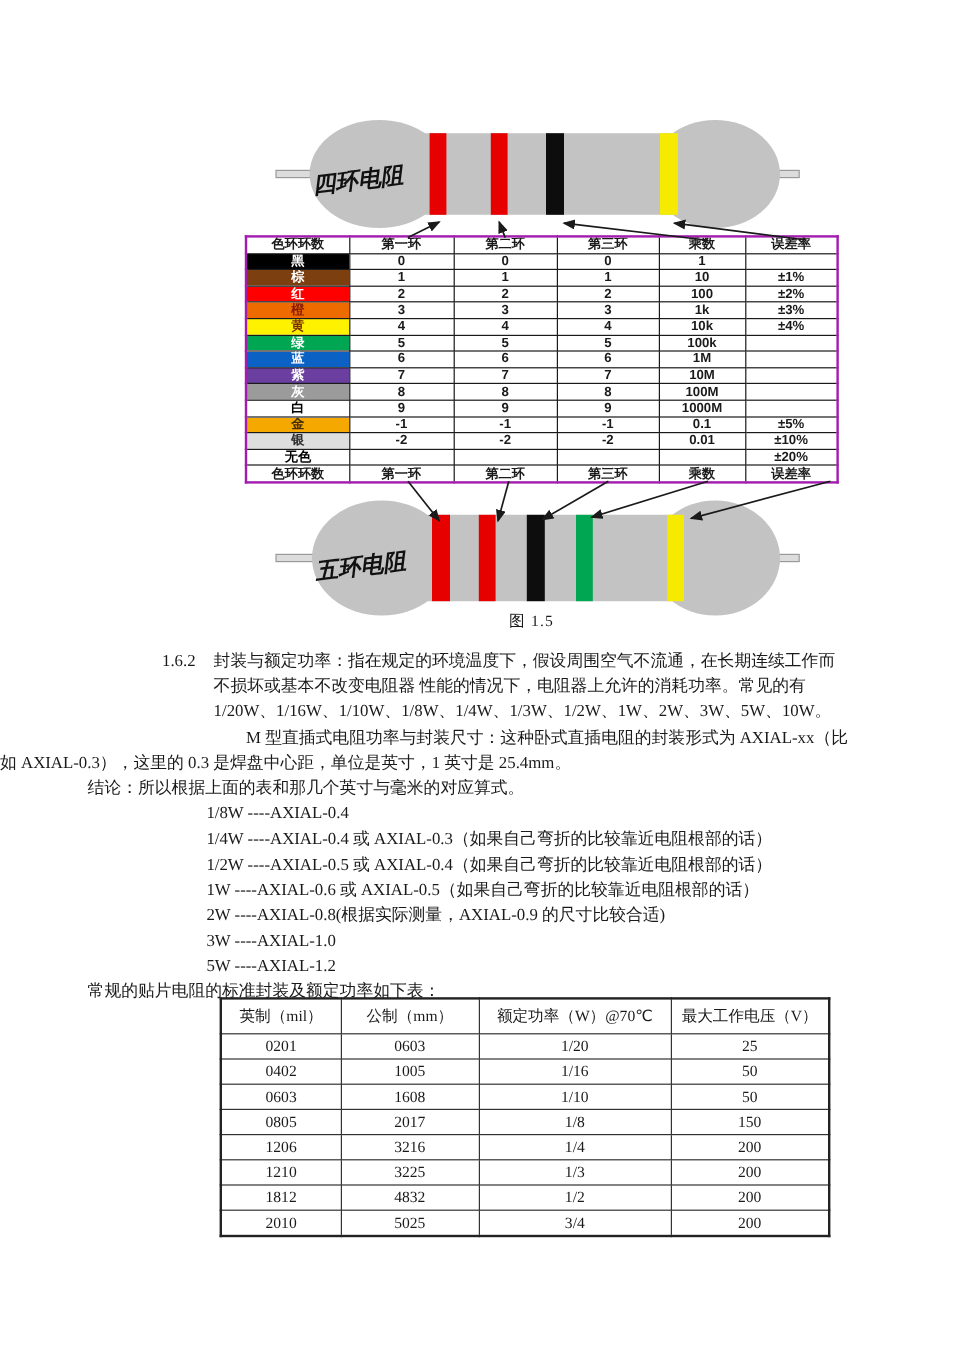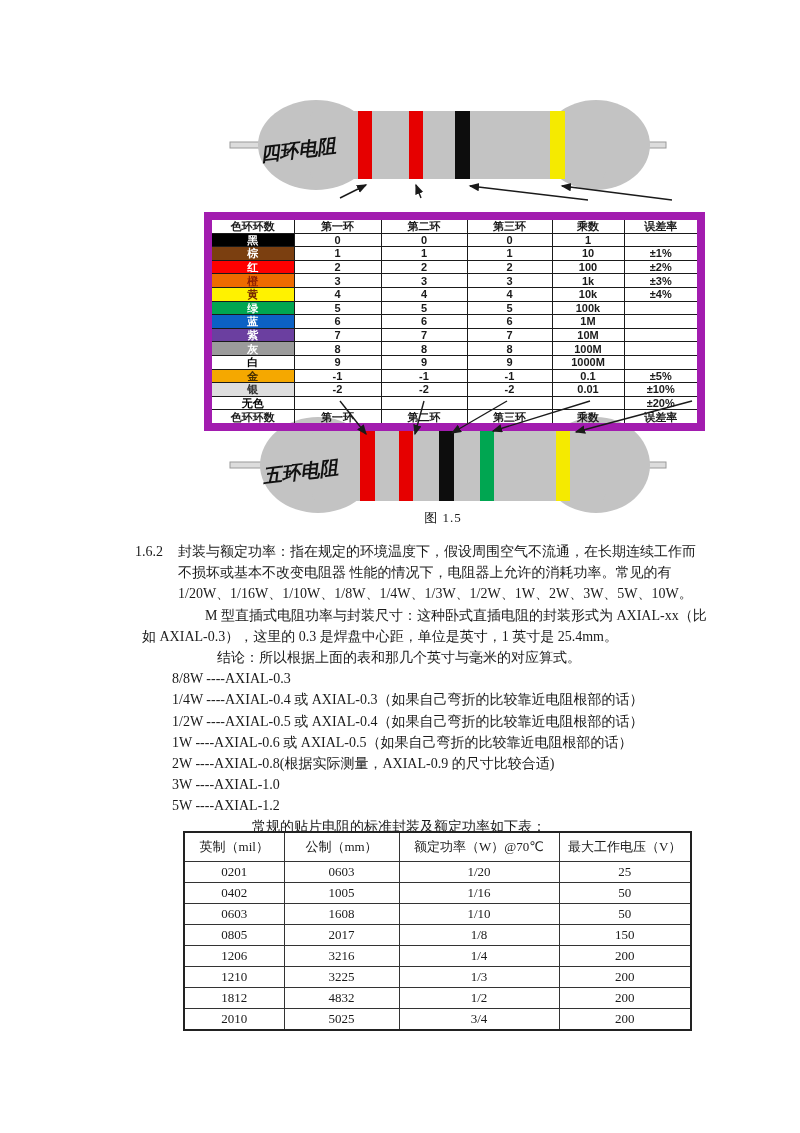--- a/index.html
+++ b/index.html
@@ -8,42 +8,42 @@
   svg{display:block;}
   .res-svg{position:absolute;}
   .arrow-layer{position:absolute;left:0;top:95px;z-index:6;pointer-events:none;}
 
   
   table.colortab{position:absolute;left:204px;top:196px;width:493px;border-collapse:collapse;
         table-layout:fixed;z-index:4;
         font-family:"Liberation Sans","DejaVu Sans",sans-serif;font-weight:bold;font-size:11px;}
   table.colortab td,table.colortab th{border:1px solid #1a1a1a;height:12.6px;line-height:12px;
         padding:0;text-align:center;vertical-align:middle;overflow:hidden;white-space:nowrap;}
-  table.colortab{border:8px solid #a21caf;margin-top:16px;}
+  table.colortab{border:2px solid #a21caf;}
 
   
   table.smdtab{position:absolute;left:183px;top:831px;width:507px;border-collapse:collapse;
         table-layout:fixed;font-size:13px;z-index:4;
         font-family:"Liberation Serif","DejaVu Sans",serif;padding-left:12px;}
   table.smdtab td,table.smdtab th{border:1px solid #333;padding:0;text-align:center;
         vertical-align:middle;font-weight:normal;white-space:nowrap;}
   table.smdtab th{height:28px;}
   table.smdtab td{height:20px;}
   table.smdtab{border:2px solid #222;}
 
   .caption{position:absolute;top:509px;left:393px;width:100px;text-align:center;
         font-size:13px;letter-spacing:1px;}
 
   .textblock{position:absolute;top:541px;left:0;width:725px;font-size:14px;}
   .textblock .line{position:relative;height:21.2px;line-height:21.2px;white-space:nowrap;}
   .secnum{position:absolute;left:135px;top:0;}
   .la{margin-left:178px;}
   .lb{margin-left:205px;}
-  .lc{margin-left:142px;}
-  .ld{margin-left:73px;text-align:center;}
+  .lc{}
+  .ld{margin-left:73px;}
   .le{margin-left:172px;}
 </style>
 </head>
 <body>
 
 <div class="page">
 
   <svg class="res-svg" style="left:228px;top:98px;" width="440" height="95" viewBox="0 0 440 95">
     <rect x="2" y="44" width="62" height="6" fill="#dcdcdc" stroke="#9a9a9a" stroke-width="1"></rect>
     <rect x="386" y="44" width="52" height="6" fill="#dcdcdc" stroke="#9a9a9a" stroke-width="1"></rect>
@@ -228,21 +228,21 @@
   <div class="textblock">
     <div class="line">
       <span class="secnum">1.6.2</span>
       <span class="la" style="display:inline-block;">封装与额定功率：指在规定的环境温度下，假设周围空气不流通，在长期连续工作而</span>
     </div>
     <div class="line la">不损坏或基本不改变电阻器 性能的情况下，电阻器上允许的消耗功率。常见的有</div>
     <div class="line la">1/20W、1/16W、1/10W、1/8W、1/4W、1/3W、1/2W、1W、2W、3W、5W、10W。</div>
     <div class="line lb">M 型直插式电阻功率与封装尺寸：这种卧式直插电阻的封装形式为 AXIAL-xx（比</div>
     <div class="line lc">如 AXIAL-0.3），这里的 0.3 是焊盘中心距，单位是英寸，1 英寸是 25.4mm。</div>
     <div class="line ld">结论：所以根据上面的表和那几个英寸与毫米的对应算式。</div>
-    <div class="line le">8/8W ----AXIAL-0.3</div>
+    <div class="line le">1/8W ----AXIAL-0.4</div>
     <div class="line le">1/4W ----AXIAL-0.4 或 AXIAL-0.3（如果自己弯折的比较靠近电阻根部的话）</div>
     <div class="line le">1/2W ----AXIAL-0.5 或 AXIAL-0.4（如果自己弯折的比较靠近电阻根部的话）</div>
     <div class="line le">1W ----AXIAL-0.6 或 AXIAL-0.5（如果自己弯折的比较靠近电阻根部的话）</div>
     <div class="line le">2W ----AXIAL-0.8(根据实际测量，AXIAL-0.9 的尺寸比较合适)</div>
     <div class="line le">3W ----AXIAL-1.0</div>
     <div class="line le">5W ----AXIAL-1.2</div>
     <div class="line ld">常规的贴片电阻的标准封装及额定功率如下表：</div>
   </div>
 
   <table class="smdtab">

